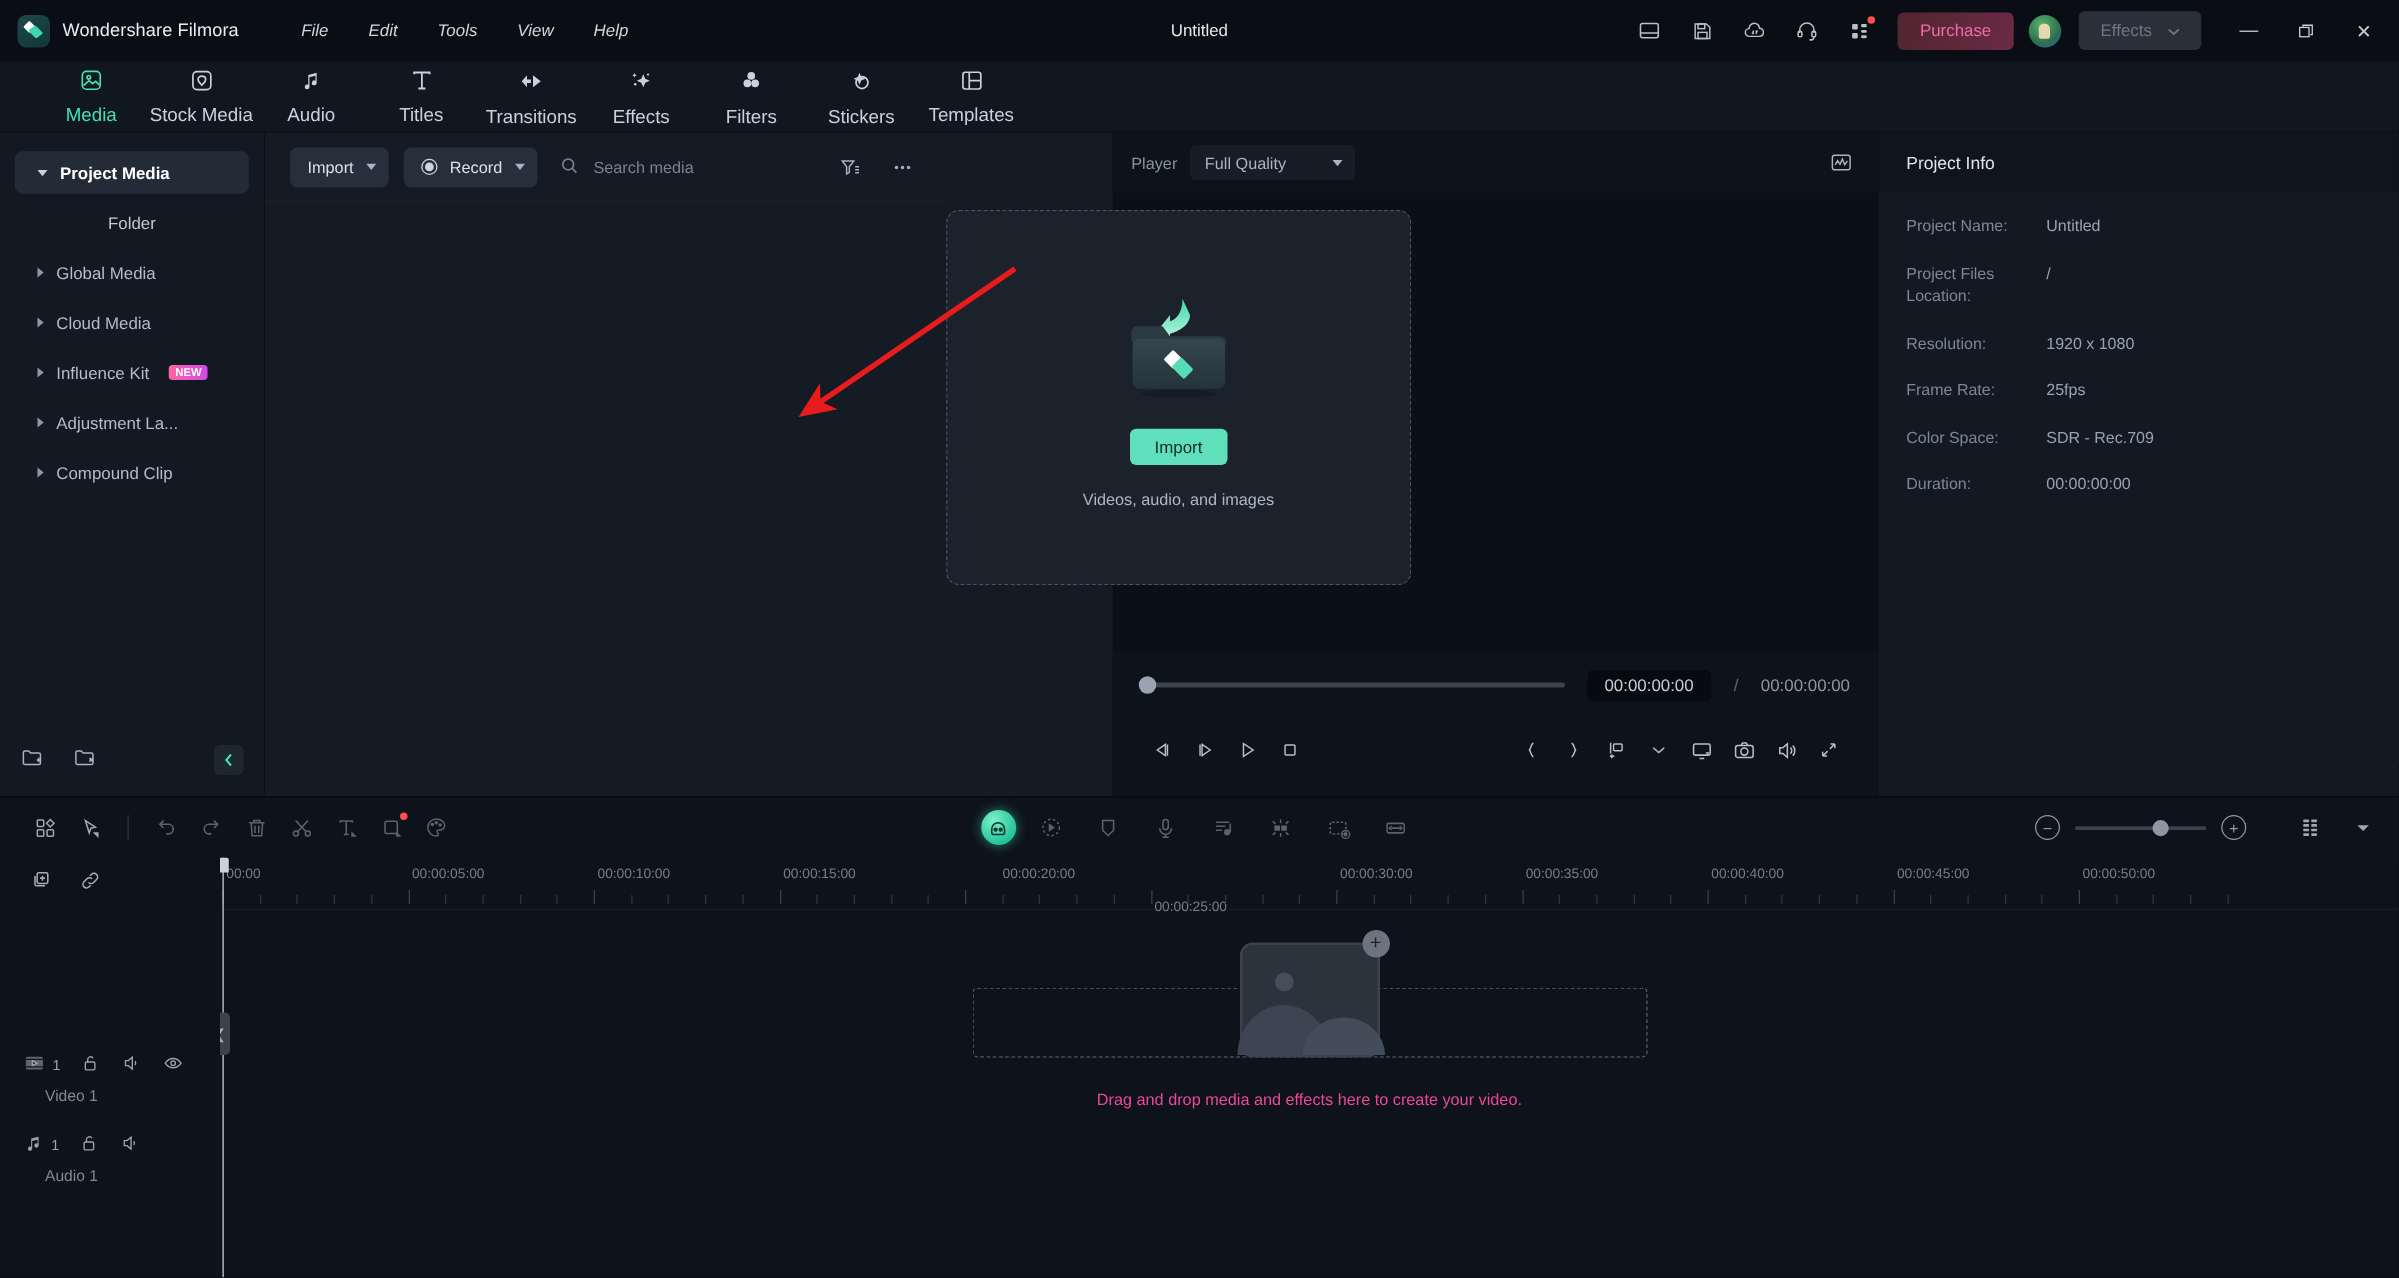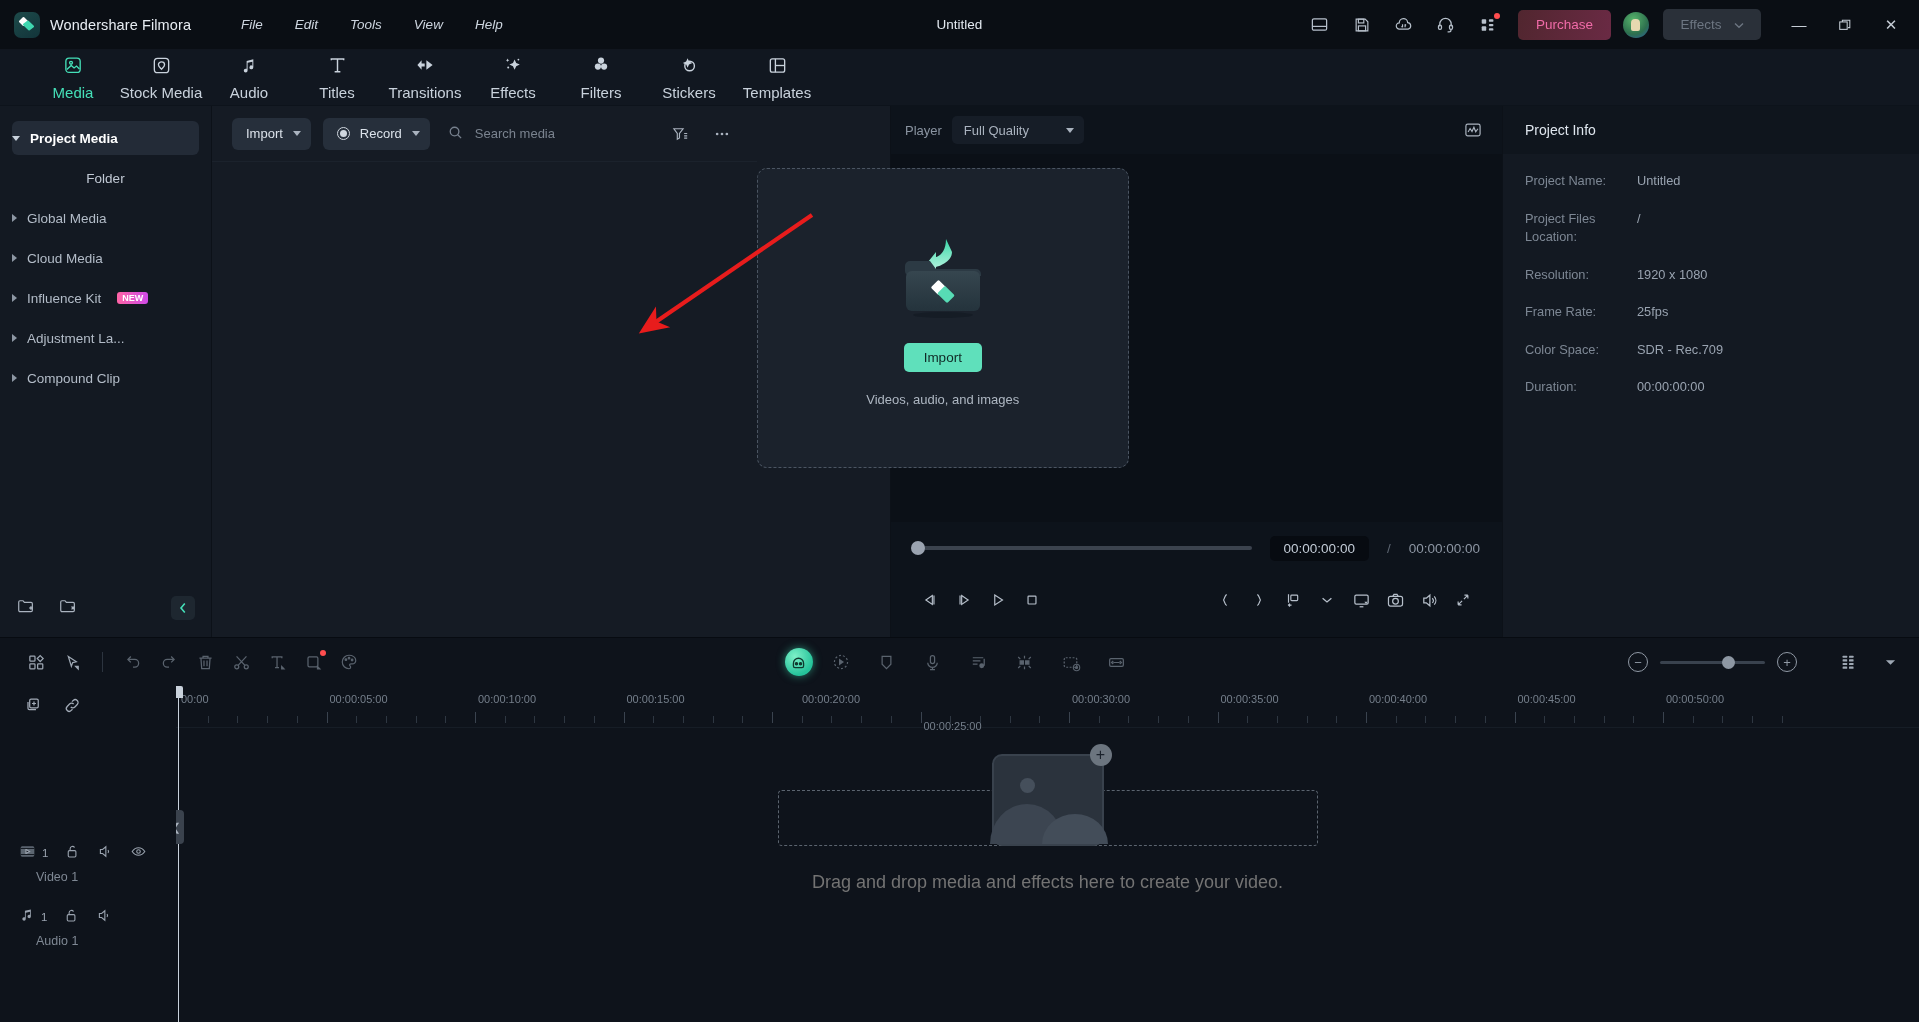--- a/index.html
+++ b/index.html
@@ -113,21 +113,21 @@
   .main { display: flex; flex: 1; min-height: 0; background: #0b0f16; }
 
   
   .sidebar {
     width: 212px; min-width: 212px; background: #131922;
     display: flex; flex-direction: column; padding-top: 12px;
     border-right: 1px solid #0c1118;
   }
   .side-item {
     margin: 3px 12px; height: 34px; border-radius: 6px;
-    display: flex; align-items: center; padding-left: 0; gap: 10px;
+    display: flex; align-items: center; padding-left: 18px; gap: 10px;
     color: #b3bcc8; font-size: 13.5px; cursor: pointer;
   }
   .side-item.active { background: #232b37; color: #ffffff; font-weight: bold; }
   .side-item.sub {
     justify-content: center; padding-left: 0; background: none; color: #c2cad5;
   }
   .caret {
     width: 0; height: 0; border-left: 5px solid #8d97a4;
     border-top: 4px solid transparent; border-bottom: 4px solid transparent;
   }
@@ -276,21 +276,21 @@
   .playhead { position: absolute; left: 0; top: 0; bottom: 0; width: 1px; background: #c9d2dc; }
   .playhead .ph-top { position: absolute; top: 0; left: -4px; width: 9px; height: 12px; background: #c9d2dc; border-radius: 2px 2px 0 0;}
   .tl-canvas { position: absolute; left: 0; right: 0; top: 42px; bottom: 0; }
   .drop-wrap { position: absolute; left: 50%; top: 62px; transform: translateX(-50%); display: flex; flex-direction: column; align-items: center; }
   .ghost-img { position: absolute; top: -36px; width: 112px; height: 92px; border-radius: 10px; background: #2b333d; border: 2px solid #39424d;}
   .ghost-img .gi-dot { position: absolute; left: 26px; top: 22px; width: 15px; height: 15px; border-radius: 50%; background: #454f5b; }
   .ghost-img .gi-h1 { position: absolute; left: -4px; bottom: 0; width: 74px; height: 40px; border-radius: 50% 50% 0 0 / 100% 100% 0 0; background: #3c4551; }
   .ghost-img .gi-h2 { position: absolute; right: -6px; bottom: 0; width: 66px; height: 30px; border-radius: 50% 50% 0 0 / 100% 100% 0 0; background: #434d59; }
   .plus-badge { position: absolute; right: -10px; top: -12px; width: 22px; height: 22px; border-radius: 50%; background: #6c757f; color: #1b222c; display: flex; align-items: center; justify-content: center; font-size: 16px; }
   .drop-dash { width: 540px; height: 56px; border: 1.5px dashed #5b646f; border-radius: 4px; }
-  .drop-text { color: #737373; font-size: 18px; margin-top: 26px; }
+  .drop-text { color: #ec4899; font-size: 13px; margin-top: 26px; }
   .mini-handle { position: absolute; left: -8px; top: 82px; width: 16px; height: 34px; border-radius: 4px; background: #3a424d; color: #aab3bf; display: flex; align-items: center; justify-content: center; font-size: 11px;}
 
   
   .annot { position: absolute; left: 0; top: 0; width: 1919px; height: 1022px; pointer-events: none; }
 </style>
 </head>
 <body>
 
 <div class="app">
 

